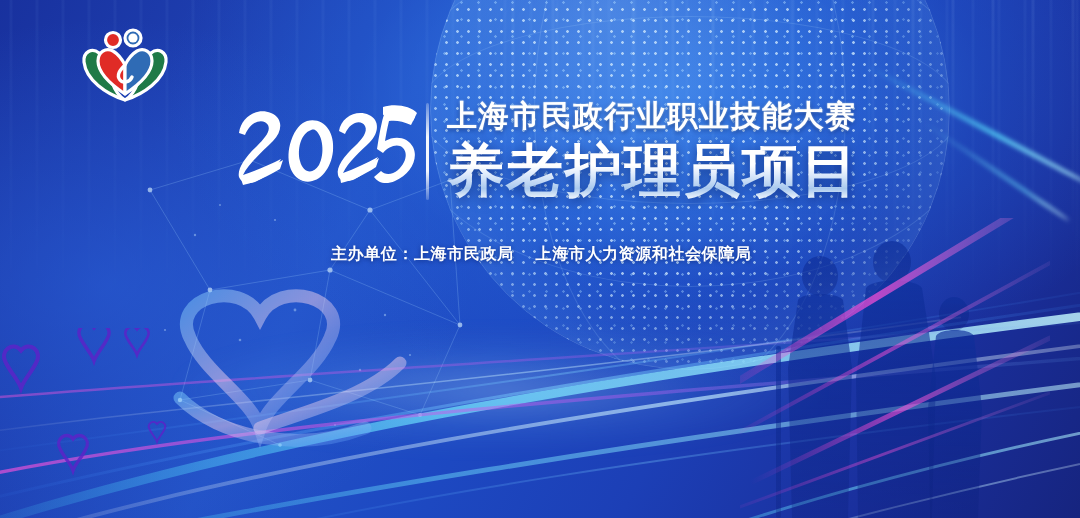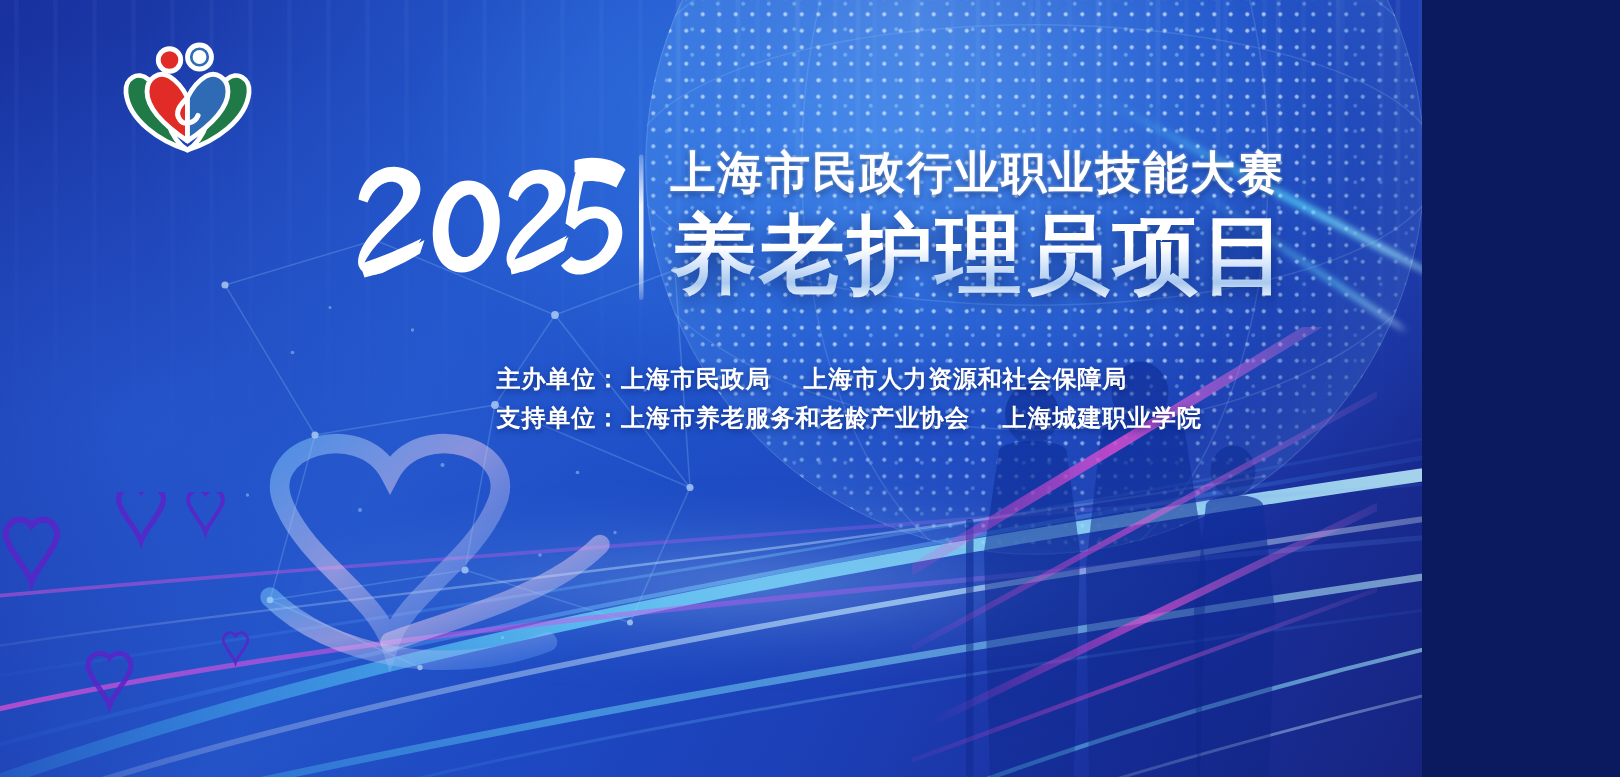--- a/index.html
+++ b/index.html
@@ -1,19 +1,19 @@
 <!DOCTYPE html>
 <html><head>
 <meta charset="utf-8">
 <style>
   html,body{margin:0;padding:0;background:#0b1a5e;}
   *{box-sizing:border-box;}
   .poster{
     position:relative;
-    width:948px;height:518px;
+    width:1080px;height:518px;
     overflow:hidden;
     font-family:"Liberation Sans","DejaVu Sans",sans-serif;
     background:
       radial-gradient(ellipse 700px 420px at 62% 18%, rgba(56,130,235,0.85) 0%, rgba(36,96,214,0.35) 45%, rgba(20,52,170,0) 72%),
       radial-gradient(ellipse 520px 380px at 10% 55%, rgba(42,98,220,0.55) 0%, rgba(22,56,175,0) 70%),
       linear-gradient(118deg,#18319e 0%,#1d3dae 16%,#2352c6 34%,#1d49c2 50%,#1c3fb6 66%,#1a2f9c 84%,#16247f 100%);
   }
 
   
   .curtain{position:absolute;left:0;top:0;width:100%;height:62%;opacity:.5;
@@ -305,19 +305,16 @@
 
   <div class="title-wrap">
     <div class="title-sub">上海市民政行业职业技能大赛</div>
     <div class="title-main">养老护理员项目</div>
   </div>
 
   <div class="orgs">
     <div class="org-line">
       <span>主办单位：</span><span>上海市民政局</span><span class="gap"></span><span>上海市人力资源和社会保障局</span>
     </div>
-    <div class="org-line">
-      <span>支持单位：</span><span>上海市养老服务和老龄产业协会</span><span class="gap"></span><span>上海城建职业学院</span>
-    </div>
   </div>
 
 
 </div>
 
 </body></html>

